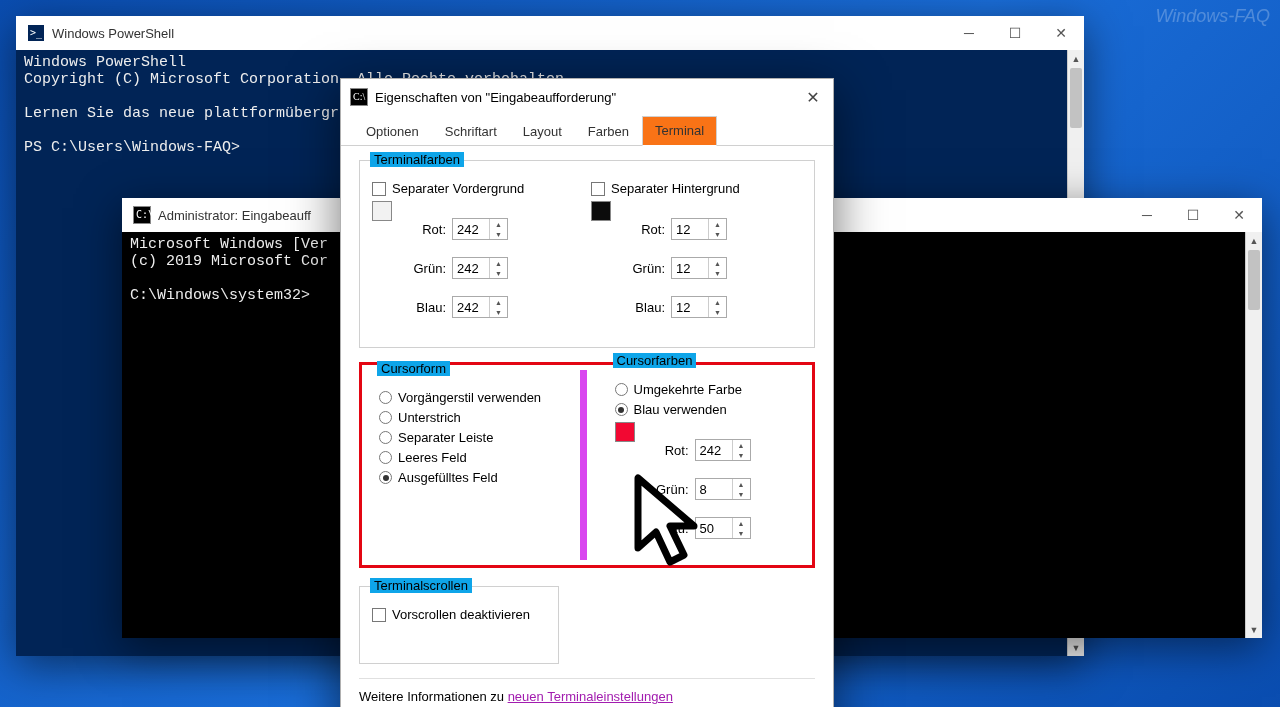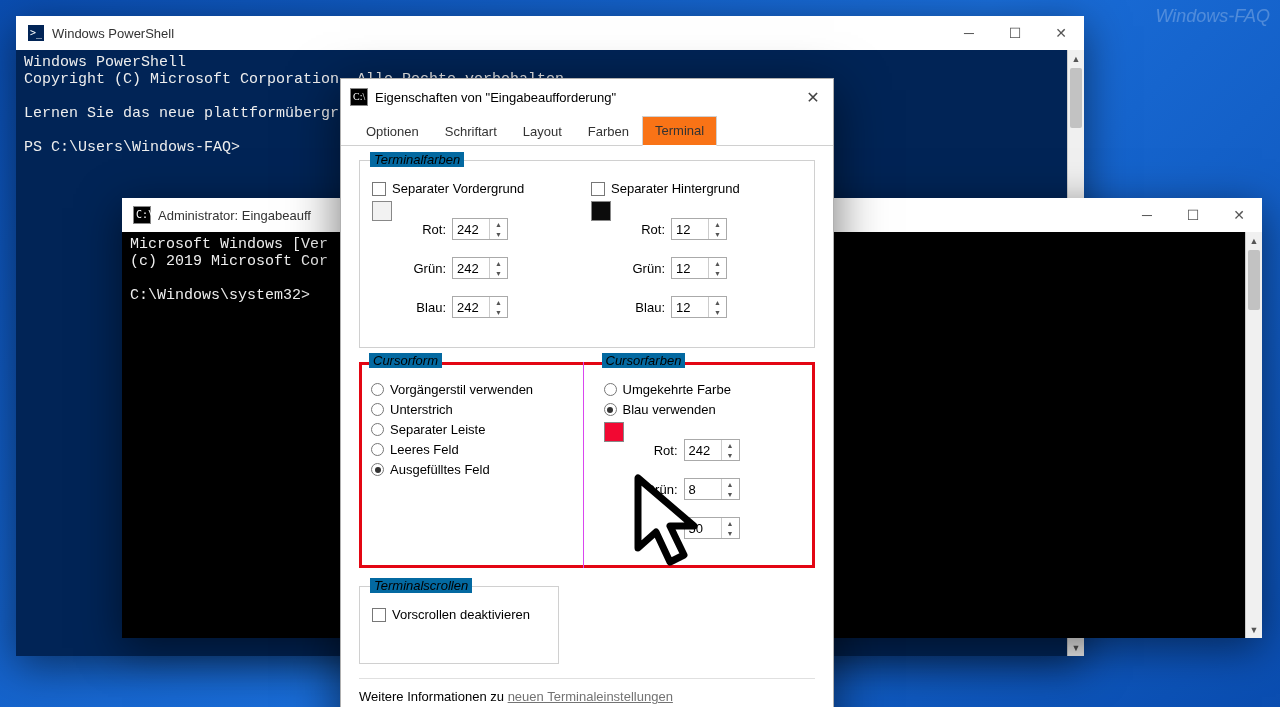--- a/index.html
+++ b/index.html
@@ -140,24 +140,23 @@
   }
   .groupbox {
     border: 1px solid #d0d0d0;
     position: relative;
     padding: 18px 12px 12px;
     margin-bottom: 14px;
   }
   .groupbox > .legend {
     position: absolute;
     top: -9px; left: 10px;
-    background: #0369a1;
+    background: #0ea5e9;
     padding: 0 4px;
     font-size: 13px;
-    font-style: italic;
   }
   .row2 { display: flex; gap: 8px; }
   .col { flex: 1; }
 
   .chk, .rad {
     display: flex; align-items: center; gap: 6px;
     margin: 2px 0 5px;
     font-size: 13px;
   }
   .chk .box {
@@ -218,21 +217,21 @@
     border: 1px solid #adadad;
     background: #e1e1e1;
     font-size: 13px;
   }
   .btn.primary {
     border: 1px solid #0078d7;
     background: #cde6f7;
     box-shadow: inset 0 0 0 1px #5cb3fd;
   }
   .hr { height:1px; background:#e0e0e0; margin: 8px 0 10px; }
-  a.link { color: #737373; text-decoration: underline; }
+  a.link { color: #a21caf; text-decoration: underline; }
 
   
   .cursor-annot {
     position: absolute;
     pointer-events: none;
   }
 </style>
 </head>
 <body>
 
@@ -391,21 +390,21 @@
                     </div>
                   </div>
                 </div>
             </div>
           </div>
         </div>
       </div>
     </div>
 
     <div class="row2 highlight-red" style="padding:0;">
-      <div class="groupbox col" style="margin:0;border:none;border-right:1px solid #d946ef;">
+      <div class="groupbox col" style="margin:8px;border:none;border-right:7px solid #d946ef;">
         <div class="legend">Cursorform</div>
         <div class="rad">
             <span class="dot"></span>
             <span>Vorgängerstil verwenden</span>
           </div>
         <div class="rad">
             <span class="dot"></span>
             <span>Unterstrich</span>
           </div>
         <div class="rad">

